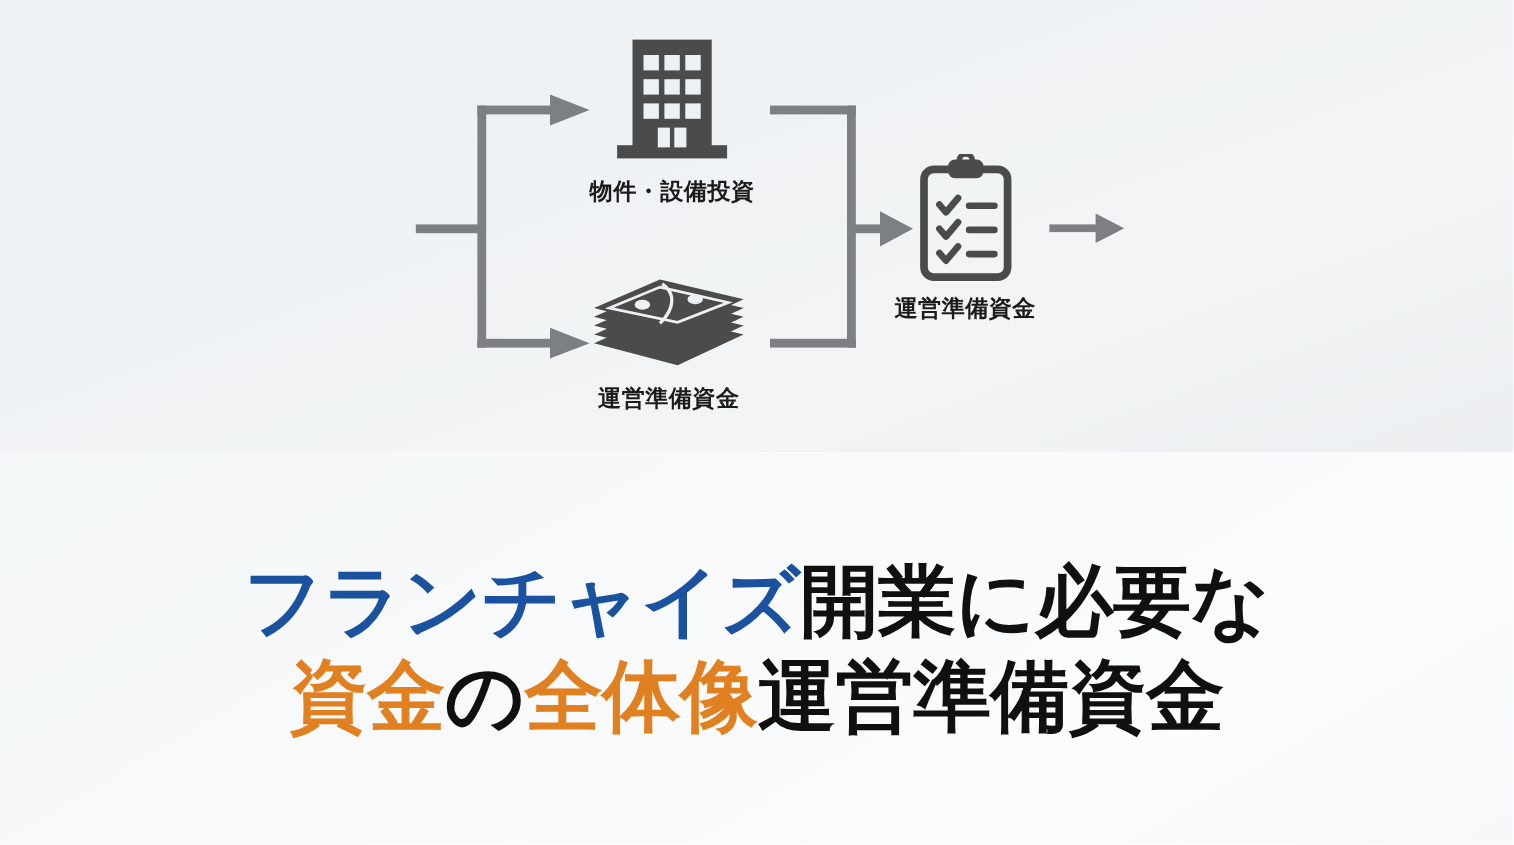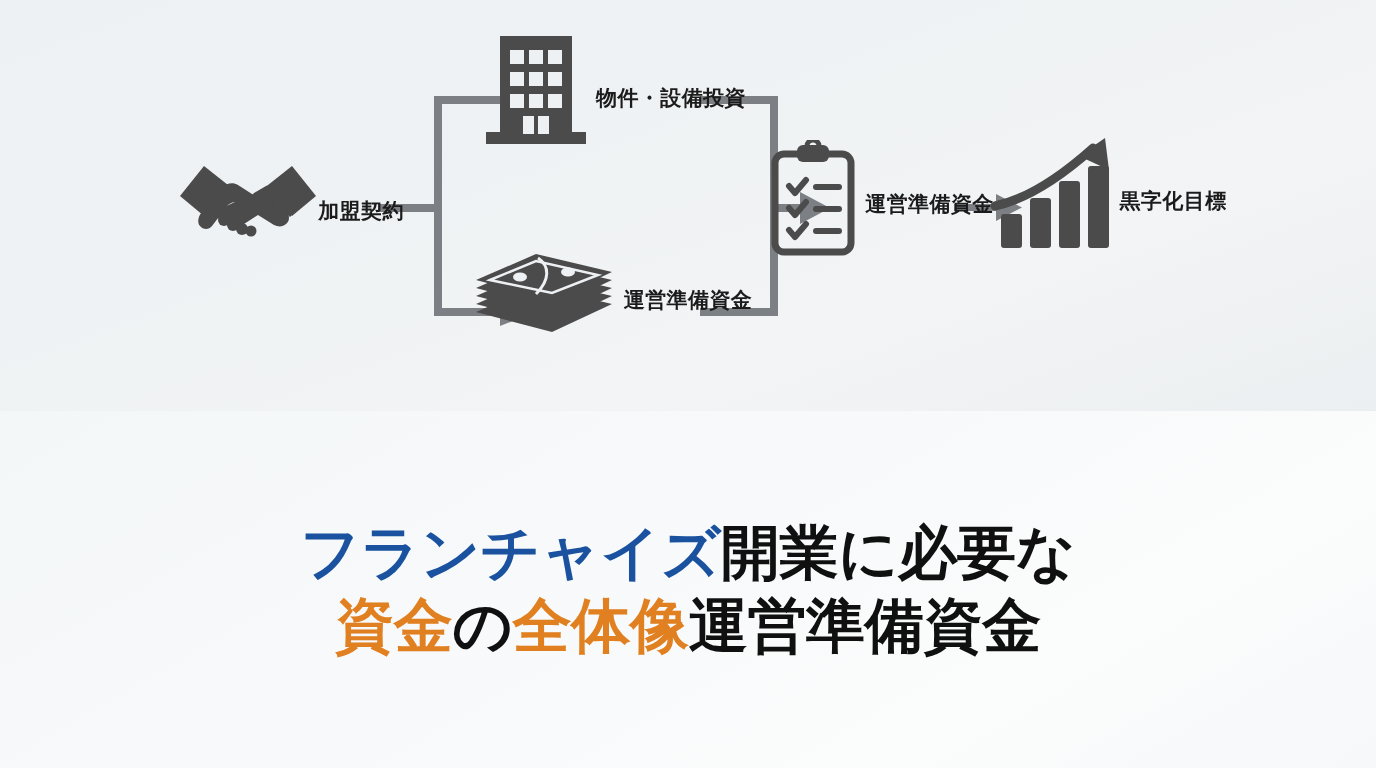--- a/index.html
+++ b/index.html
@@ -29,23 +29,23 @@
     top: 0;
     width: 1376px;
     height: 411px;
     background: linear-gradient(160deg, #eef1f3 0%, #eff2f4 35%, #f2f4f5 70%, #eceff1 100%);
     overflow: hidden;
   }
 
   .node {
     position: absolute;
     display: flex;
-    flex-direction: row;
+    flex-direction: column;
     align-items: center;
-    justify-content: center;
+    justify-content: space-between;
   }
   .node-icon {
     display: block;
   }
   .node-label {
     margin-top: 6px;
     font-size: 21px;
     font-weight: 700;
     color: #1b1b1b;
     letter-spacing: 0.02em;
@@ -79,21 +79,21 @@
     height: 357px;
     background: linear-gradient(150deg, #f4f7f8 0%, #f7f9fa 40%, #fbfcfc 75%, #f6f8f9 100%);
     display: flex;
     flex-direction: column;
     align-items: center;
     justify-content: center;
   }
   .headline-line {
     font-family: "DejaVu Sans", "Liberation Sans", sans-serif;
     font-weight: 700;
-    font-size: 59px;
+    font-size: 71px;
     line-height: 1.12;
     letter-spacing: -0.005em;
     white-space: nowrap;
     text-align: center;
     margin: 0;
   }
   #headline-line-1 { margin-bottom: 6px; }
   .hl-blue   { color: #1a52a0; }
   .hl-orange { color: #e08020; }
   .hl-black  { color: #101010; }
@@ -131,50 +131,20 @@
         <rect x="770" y="96" width="8" height="220"></rect>
 
         <rect x="770" y="204" width="36" height="8"></rect>
         <polygon points="800,192 830,208 800,224"></polygon>
 
         <rect x="954" y="204" width="48" height="7"></rect>
         <polygon points="996,194 1022,207.5 996,221"></polygon>
       </g>
     </svg>
 
-    <div class="node" id="node-contract">
-      <span class="node-icon">
-        <svg width="140" height="95" viewBox="0 0 140 95" xmlns="http://www.w3.org/2000/svg">
-          <g fill="#4b4b4b">
-
-            <polygon points="2,38 26,8 50,27 26,58"></polygon>
-
-            <polygon points="138,38 114,8 90,27 114,58"></polygon>
-
-            <path d="M24,54 L44,30 C48,25 55,24 60,27 L74,36 C77,38 77,42 74,44
-                     L58,44 C53,44 49,47 47,51 L34,68 C31,72 25,72 22,68
-                     C19,65 20,58 24,54 Z"></path>
-
-            <path d="M44,50 L70,38 C76,35 83,36 88,40 L108,54
-                     C112,57 112,63 108,66 C105,69 100,69 96,67 L80,57
-                     L66,66 C60,70 52,70 47,66 L42,62 C38,59 39,53 44,50 Z"></path>
-
-            <circle cx="46" cy="62" r="6"></circle>
-            <circle cx="55" cy="67" r="6"></circle>
-            <circle cx="64" cy="71" r="6"></circle>
-            <circle cx="73" cy="73" r="5.5"></circle>
-
-            <path d="M96,30 L112,46 C116,50 116,56 112,59 L104,52
-                     C100,48 95,46 90,46 L78,42 C74,41 73,37 76,35 L88,28
-                     C91,26 94,27 96,30 Z"></path>
-          </g>
-        </svg>
-      </span>
-      <span class="node-label">加盟契約</span>
-    </div>
 
     <div class="node" id="node-property">
       <span class="node-icon">
         <svg width="120" height="118" viewBox="0 0 120 118" xmlns="http://www.w3.org/2000/svg">
           <g fill="#4b4b4b">
 
             <rect x="24" y="2" width="72" height="104"></rect>
 
             <rect x="10" y="98" width="100" height="12"></rect>
           </g>
@@ -239,37 +209,20 @@
           <g stroke="#4b4b4b" stroke-width="6" stroke-linecap="round">
             <line x1="55" y1="47" x2="78" y2="47"></line>
             <line x1="55" y1="69" x2="78" y2="69"></line>
             <line x1="55" y1="91" x2="78" y2="91"></line>
           </g>
         </svg>
       </span>
       <span class="node-label">運営準備資金</span>
     </div>
 
-    <div class="node" id="node-profit">
-      <span class="node-icon">
-        <svg width="130" height="120" viewBox="0 0 130 120" xmlns="http://www.w3.org/2000/svg">
-          <g fill="#4b4b4b">
-
-            <rect x="12" y="78" width="21" height="34" rx="3"></rect>
-            <rect x="41" y="62" width="21" height="50" rx="3"></rect>
-            <rect x="70" y="45" width="21" height="67" rx="3"></rect>
-            <rect x="99" y="30" width="21" height="82" rx="3"></rect>
-          </g>
-
-          <path d="M6,70 C34,64 66,46 104,12" fill="none" stroke="#4b4b4b" stroke-width="9" stroke-linecap="round"></path>
-          <polygon points="116,2 120,34 90,20" fill="#4b4b4b"></polygon>
-        </svg>
-      </span>
-      <span class="node-label">黒字化目標</span>
-    </div>
 
   </div>
 
   <div id="headline-panel">
     <div class="headline-line" id="headline-line-1">
       <span class="hl-blue">フランチャイズ</span><span class="hl-black">開業に必要な</span>
     </div>
     <div class="headline-line" id="headline-line-2">
       <span class="hl-orange">資金</span><span class="hl-black">の</span><span class="hl-orange">全体像</span><span class="hl-black">運営準備資金</span>
     </div>

